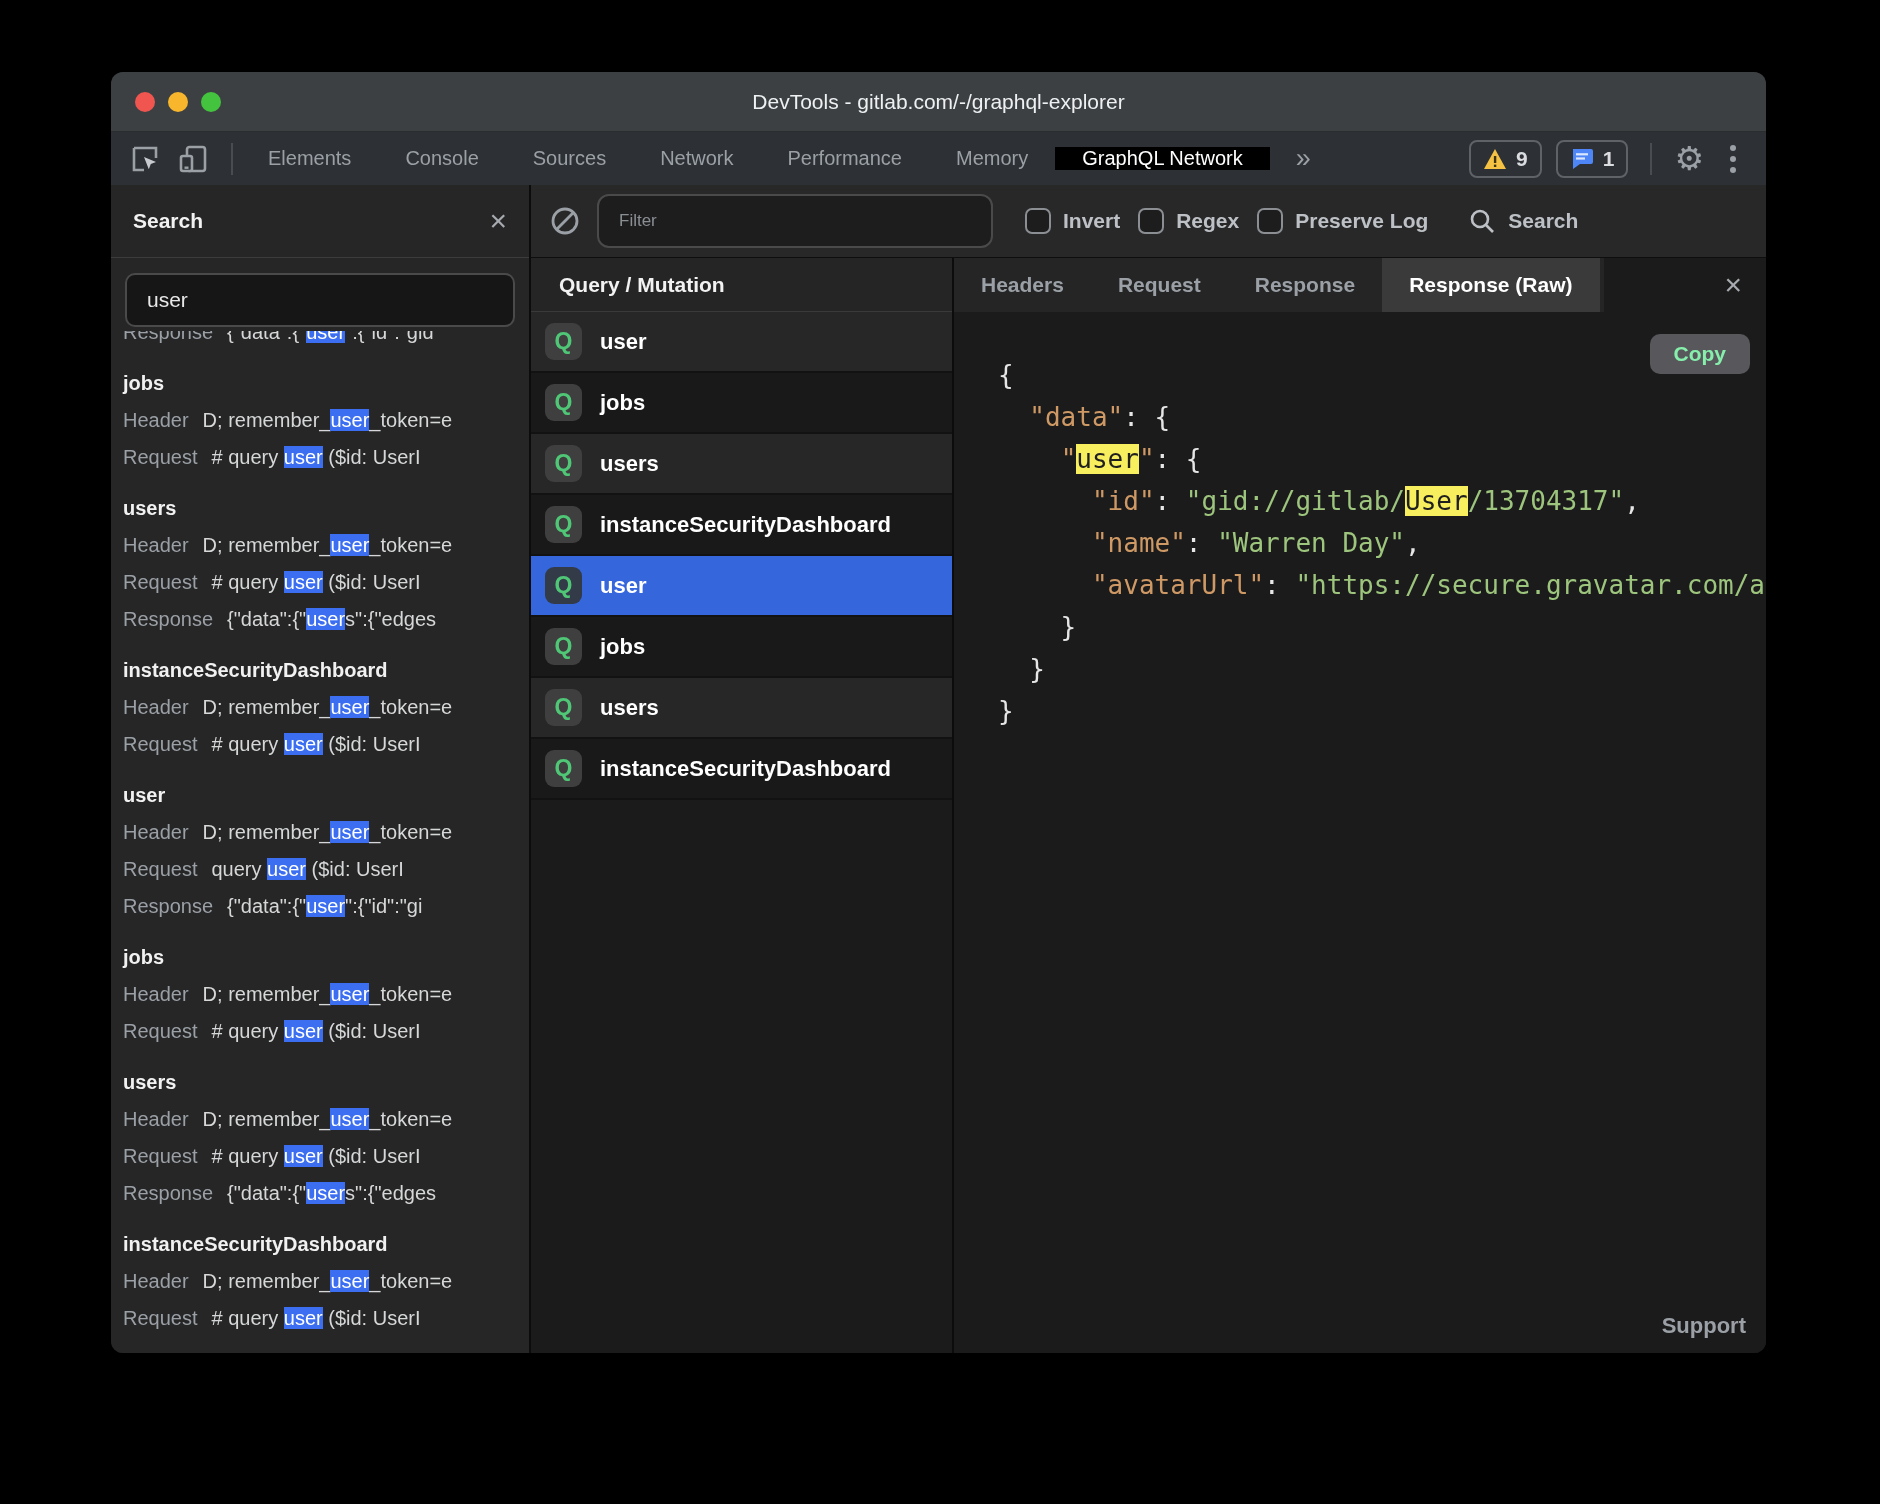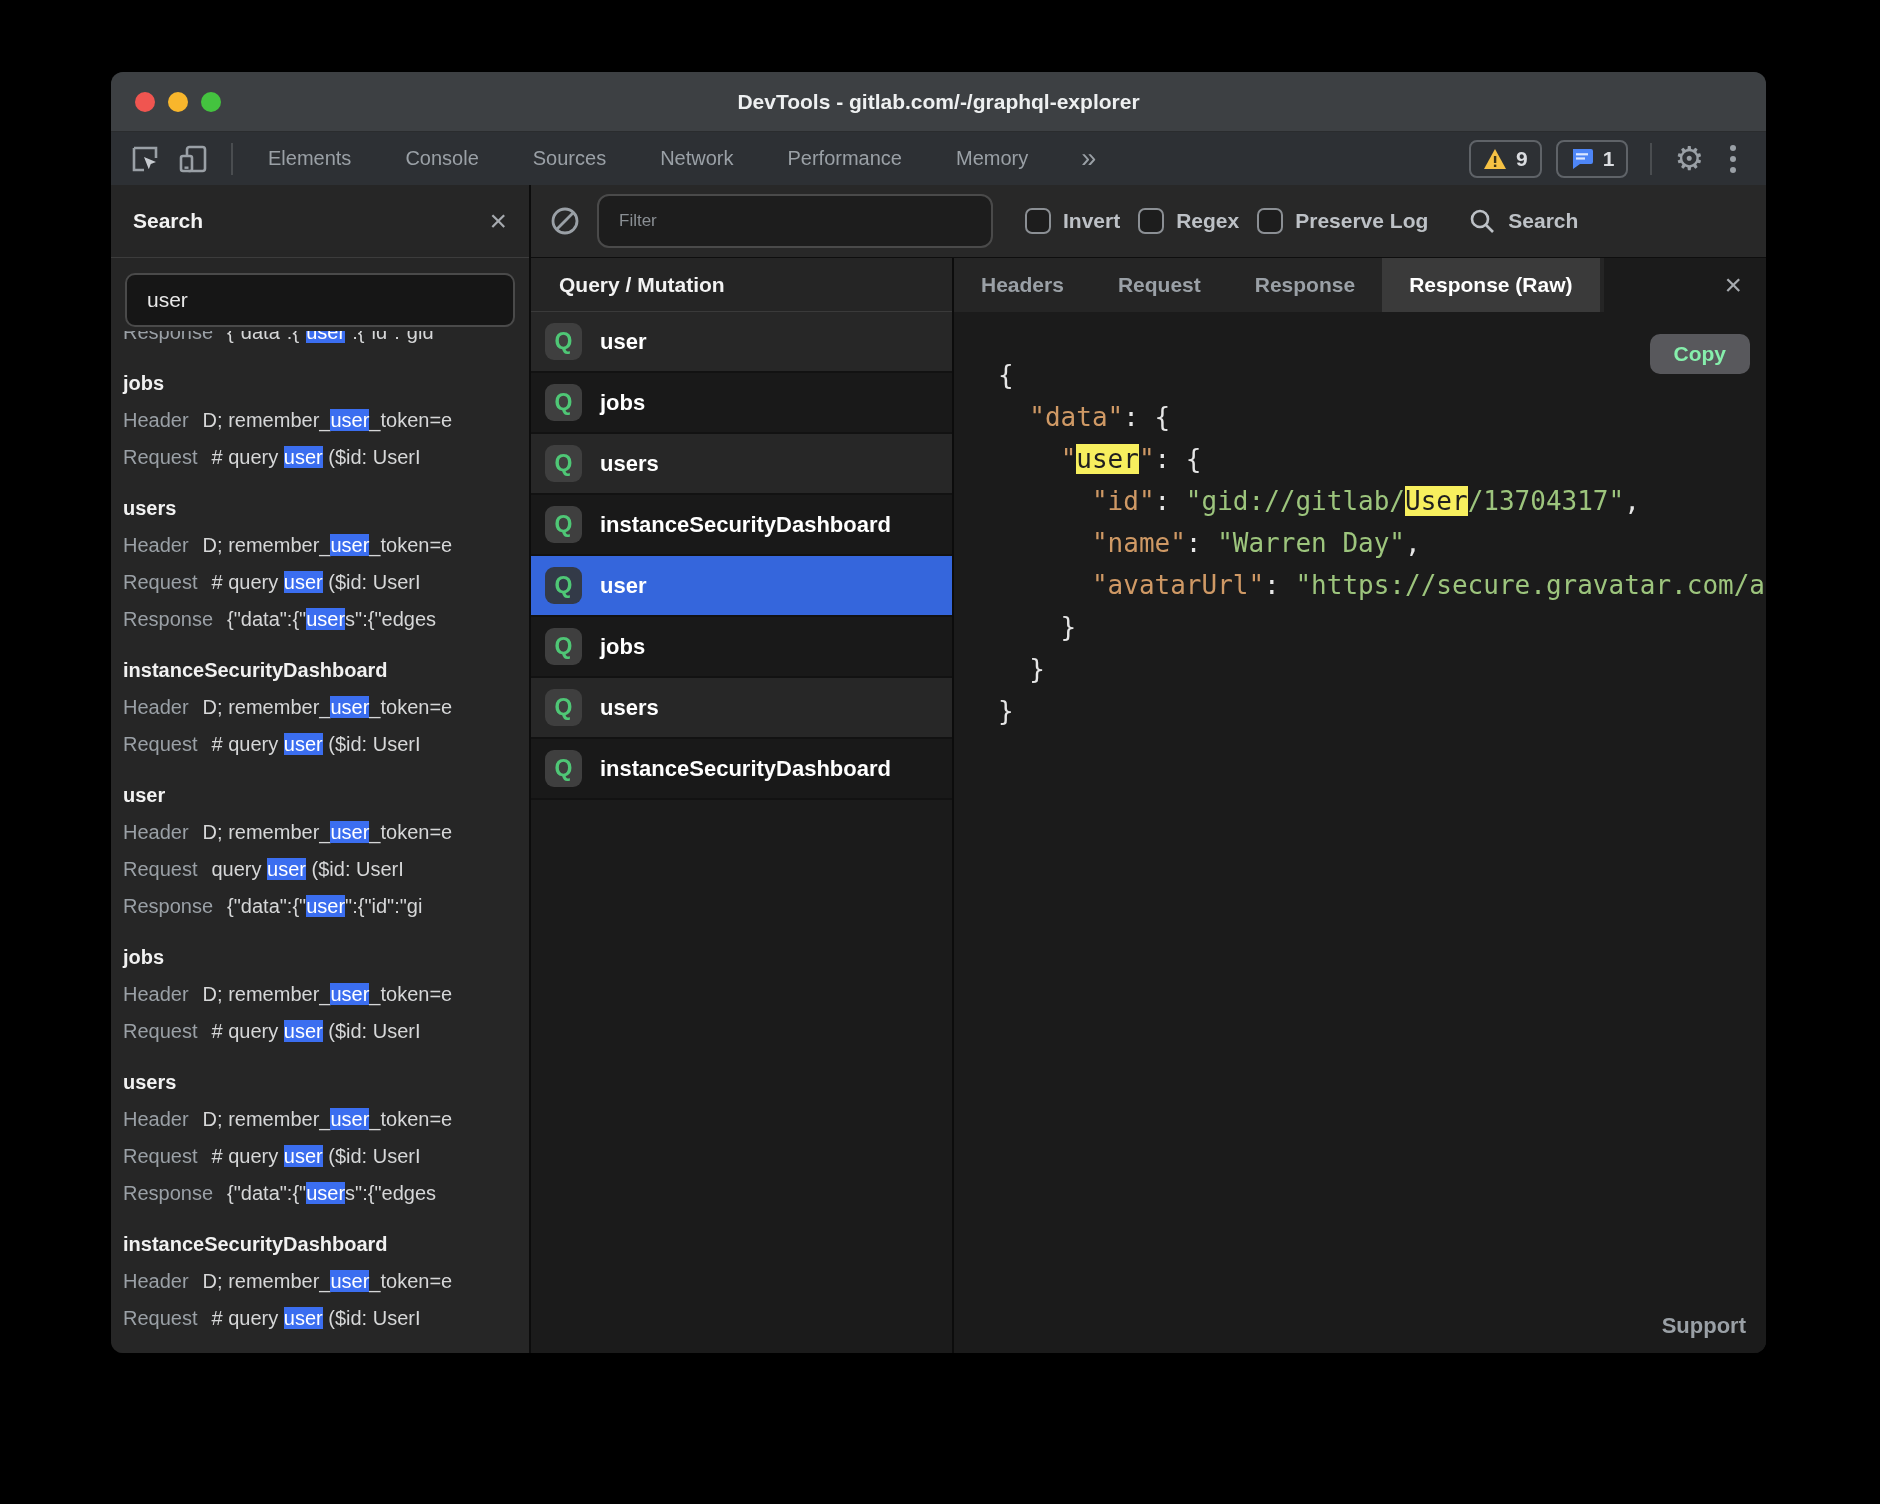--- a/index.html
+++ b/index.html
@@ -12,21 +12,21 @@
 
   
   .titlebar { height:60px; background:#3d4043; flex:0 0 auto; position:relative;
               display:flex; align-items:center; justify-content:center;
               border-bottom:1px solid #2a2c2e; }
   .lights { position:absolute; left:24px; top:0; height:100%; display:flex; align-items:center; gap:13px; }
   .light { width:20px; height:20px; border-radius:50%; }
   .light.red { background:#f05550; }
   .light.yellow { background:#f8b62c; }
   .light.green { background:#44c33f; }
-  .title { color:#eef0f1; font-size:21px; font-weight:bold; }
+  .title { color:#eef0f1; font-size:21px; font-weight:normal; }
 
   
   .tabbar { height:53px; background:#2d3034; flex:0 0 auto; display:flex; align-items:center; }
   .tb-icons { display:flex; align-items:center; padding-left:16px; gap:12px; }
   .icon-btn { width:36px; height:36px; display:flex; align-items:center; justify-content:center; }
   .tb-divider { width:2px; height:32px; background:#4a4d50; align-self:center; margin:0 8px; }
   .tabs { display:flex; align-items:stretch; }
   .tab { display:flex; align-items:center; padding:0 27px; color:#9aa0a6; font-size:20px; cursor:default; }
   .tab.active { background:#000; color:#fff; }
   .chev { display:flex; align-items:center; padding:0 26px; color:#9aa0a6; font-size:27px; }
@@ -146,20 +146,21 @@
       </div>
       <div class="tb-divider"></div>
     </div>
     <div class="tabs">
         <div class="tab">Elements</div>
         <div class="tab">Console</div>
         <div class="tab">Sources</div>
         <div class="tab">Network</div>
         <div class="tab">Performance</div>
         <div class="tab">Memory</div>
+        <div class="tab active">GraphQL Network</div>
       </div>
     <div class="chev">»</div>
     <div class="tb-right">
       <div class="badge">
         <svg width="24" height="22" viewBox="0 0 24 22">
           <path d="M12 1 L23 21 H1 Z" fill="#f6c244"></path>
           <rect x="10.9" y="8" width="2.4" height="7" fill="#3d3416"></rect>
           <rect x="10.9" y="16.6" width="2.4" height="2.4" fill="#3d3416"></rect>
         </svg>
         <span>9</span>

